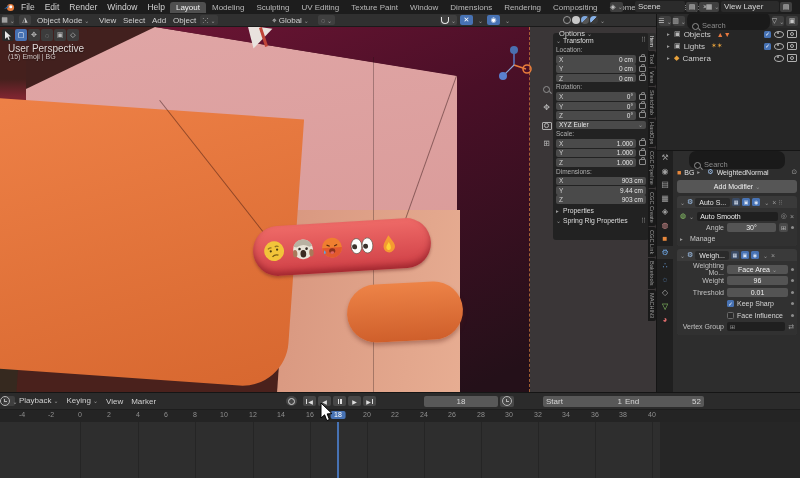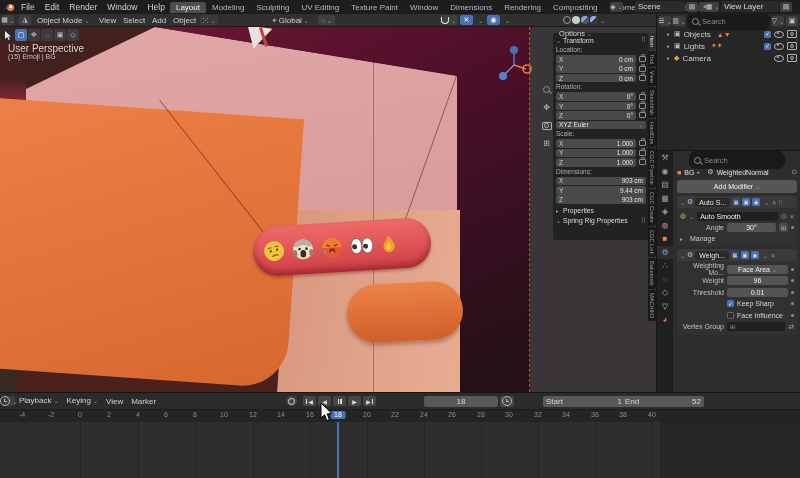--- a/index.html
+++ b/index.html
@@ -39,21 +39,21 @@
   .vtab.active{background:#2e2e2e;color:#e8e8e8}
   
   #outliner{left:656px;top:14px;width:144px;height:136px;background:#262626;z-index:30;border-left:1px solid #151515;box-sizing:border-box}
   .olrow{display:flex;align-items:center;height:12px;font-size:8px;color:#cfcfcf;padding:0 3px}
   .tri{font-size:5.5px;color:#9a9a9a;width:7px}
   .i-eye{width:8px;height:5px;border:1px solid #b0b0b0;border-radius:50%;position:relative;flex:none}
   .i-eye::after{content:"";position:absolute;left:2px;top:0.7px;width:2.2px;height:2.2px;background:#b0b0b0;border-radius:50%}
   .i-cam{width:8px;height:6px;border:1px solid #b0b0b0;border-radius:1px;position:relative;flex:none}
   .i-cam::after{content:"";position:absolute;left:1.8px;top:0.8px;width:2.6px;height:2.6px;border:1px solid #b0b0b0;border-radius:50%}
   .i-check{width:7px;height:7px;background:#4772b3;border-radius:1.5px;color:#fff;font-size:5.5px;display:flex;align-items:center;justify-content:center;flex:none}
-  .srch{background:#1a1a1a;border-radius:7px;height:18px;display:flex;align-items:center;padding:0 5px;color:#8a8a8a;font-size:7.5px}
+  .srch{background:#1a1a1a;border-radius:7px;height:18px;display:flex;align-items:flex-end;padding:0 5px;color:#8a8a8a;font-size:7.5px}
   .mag{width:5px;height:5px;border:1px solid #8f8f8f;border-radius:50%;position:relative;margin-right:3px;flex:none}
   .mag::after{content:"";position:absolute;width:3px;height:1px;background:#8f8f8f;transform:rotate(45deg);right:-2.5px;bottom:-1px}
   
   #props{left:656px;top:150px;width:144px;height:242px;background:#2d2d2d;z-index:30;border-left:1px solid #151515;border-top:1px solid #151515;box-sizing:border-box}
   .ptabs{position:absolute;left:0;top:0;width:16px;height:242px;background:#1f1f1f}
   .ptab{width:16px;height:13.5px;display:flex;align-items:center;justify-content:center;font-size:8px;color:#9f9f9f}
   .ptab.active{background:#2d2d2d;color:#6fa8e8}
   .pcontent{position:absolute;left:16px;top:0;width:128px;height:242px;padding:3px 4px;box-sizing:border-box;font-size:7px}
   .panel{background:#3a3a3a;border-radius:3px;margin-top:3px;overflow:hidden}
   .phead{display:flex;align-items:center;height:12px;padding:0 3px;gap:2px}

